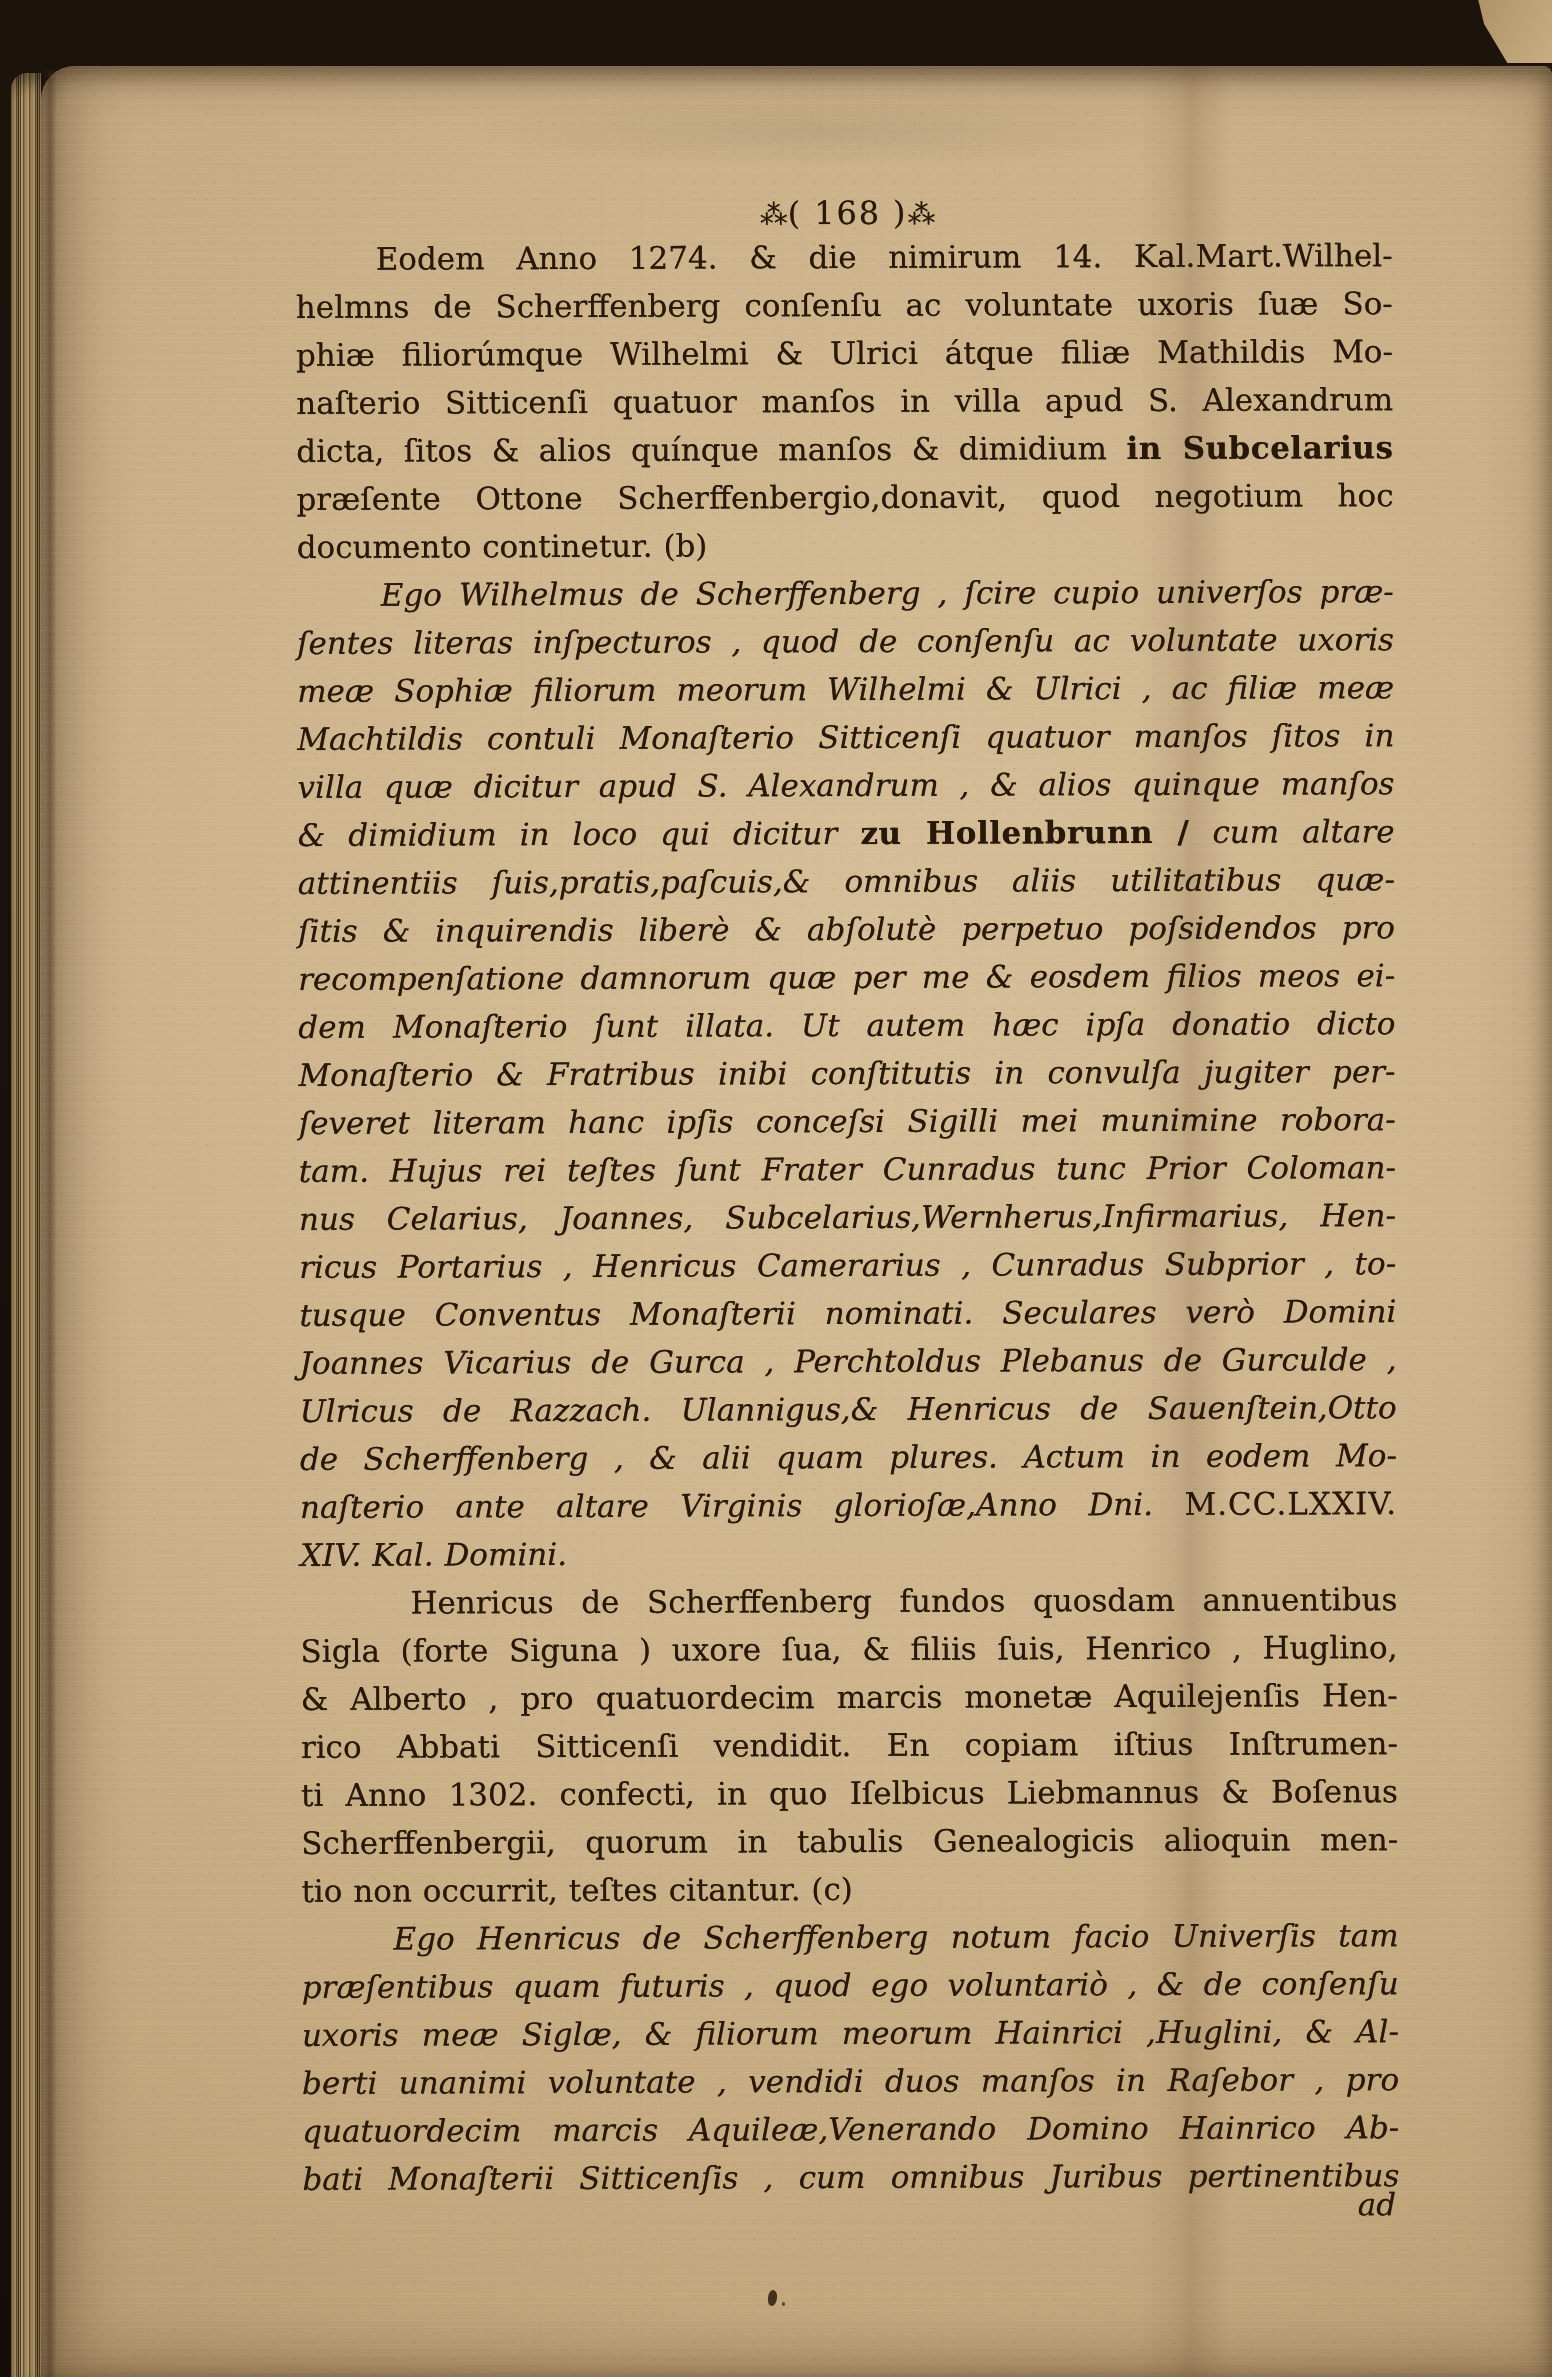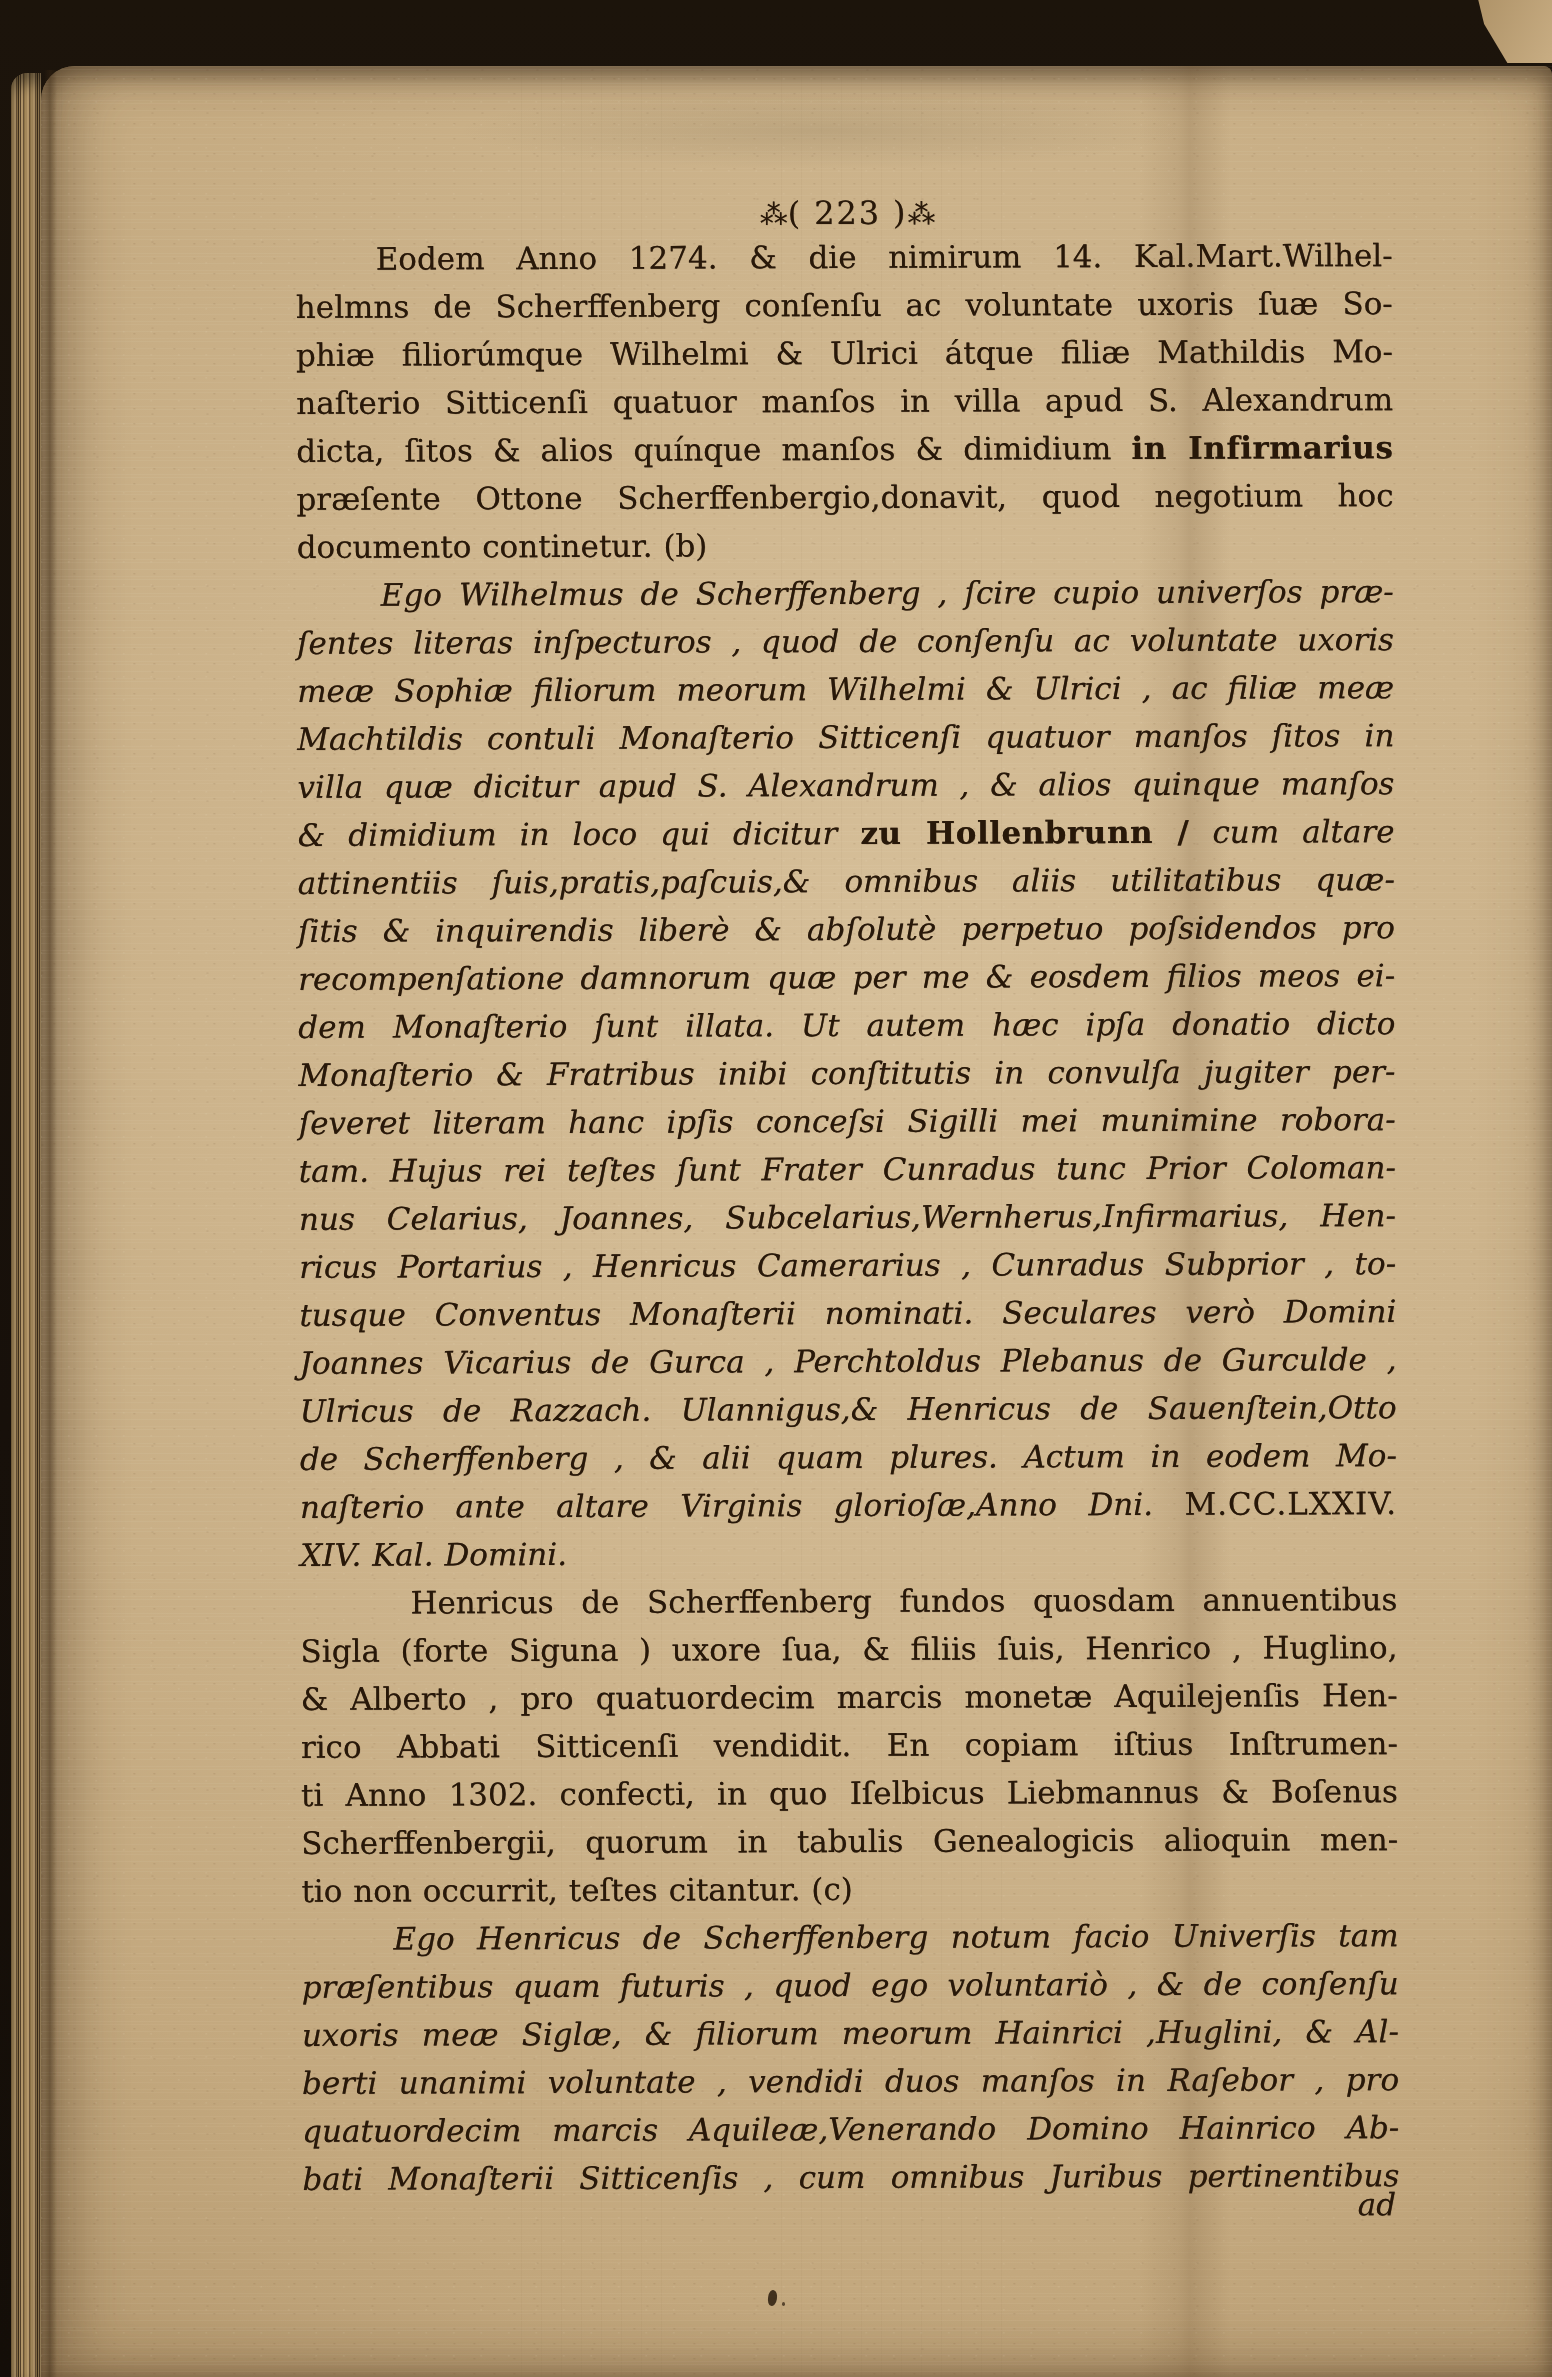--- a/index.html
+++ b/index.html
@@ -109,30 +109,30 @@
 <div class="gutter-crease" style="position:absolute;left:44px;top:70px;bottom:0;width:12.5px;background:linear-gradient(90deg, rgba(58,40,20,0), rgba(58,40,20,.40) 45%, rgba(58,40,20,0));z-index:2;"></div>
 <div class="corner-sliver"></div>
 <div class="fold-shadow"></div>
 <div class="ghost-smudge"></div>
 <div class="stain"></div>
 <div class="ink-speck"></div>
 <div class="ink-speck-dot"></div>
 
 <div class="running-head print">
   <span class="orn">⁂</span><span>(</span>
-  <span>223</span>
+  <span>168</span>
   <span>)</span><span class="orn">⁂</span>
 </div>
 
 <div class="text-block print">
     <div class="line rm" style="padding-left: 80px; white-space: normal; font-size: 31px;"><span>Eodem Anno 1274. &amp; die nimirum 14. Kal.Mart.Wilhel-</span></div>
     <div class="line rm" style="white-space: normal; font-size: 31px;"><span>helmns de Scherffenberg conſenſu ac voluntate uxoris ſuæ So-</span></div>
     <div class="line rm" style="white-space: normal; font-size: 31px;"><span>phiæ filiorúmque Wilhelmi &amp; Ulrici átque filiæ Mathildis Mo-</span></div>
     <div class="line rm" style="white-space: normal; font-size: 31px;"><span>naſterio Sitticenſi quatuor manſos in villa apud S. Alexandrum</span></div>
-    <div class="line rm" style="white-space: normal; font-size: 31px;"><span>dicta, ſitos &amp; alios quínque manſos &amp; dimidium </span><span class="bl">in Infirmarius</span></div>
+    <div class="line rm" style="white-space: normal; font-size: 31px;"><span>dicta, ſitos &amp; alios quínque manſos &amp; dimidium </span><span class="bl">in Subcelarius</span></div>
     <div class="line rm" style="white-space: normal; font-size: 31px;"><span>præſente Ottone Scherffenbergio,donavit, quod negotium hoc</span></div>
     <div class="line rm last" style="white-space: normal; font-size: 31px;"><span>documento continetur. (b)</span></div>
     <div class="line it" style="padding-left: 84px; white-space: normal; font-size: 31px;"><span>Ego Wilhelmus de Scherffenberg , ſcire cupio univerſos præ-</span></div>
     <div class="line it" style="white-space: normal; font-size: 31px;"><span>ſentes literas inſpecturos , quod de conſenſu ac voluntate uxoris</span></div>
     <div class="line it" style="white-space: normal; font-size: 31px;"><span>meæ Sophiæ filiorum meorum Wilhelmi &amp; Ulrici , ac filiæ meæ</span></div>
     <div class="line it" style="white-space: normal; font-size: 31px;"><span>Machtildis contuli Monaſterio Sitticenſi quatuor manſos ſitos in</span></div>
     <div class="line it" style="white-space: normal; font-size: 31px;"><span>villa quæ dicitur apud S. Alexandrum , &amp; alios quinque manſos</span></div>
     <div class="line it" style="white-space: normal; font-size: 31px;"><span>&amp; dimidium in loco qui dicitur </span><span class="bl">zu Hollenbrunn /</span><span> cum altare</span></div>
     <div class="line it" style="white-space: normal; font-size: 31px;"><span>attinentiis ſuis,pratis,paſcuis,&amp; omnibus aliis utilitatibus quæ-</span></div>
     <div class="line it" style="white-space: normal; font-size: 31px;"><span>ſitis &amp; inquirendis liberè &amp; abſolutè perpetuo poſsidendos pro</span></div>

